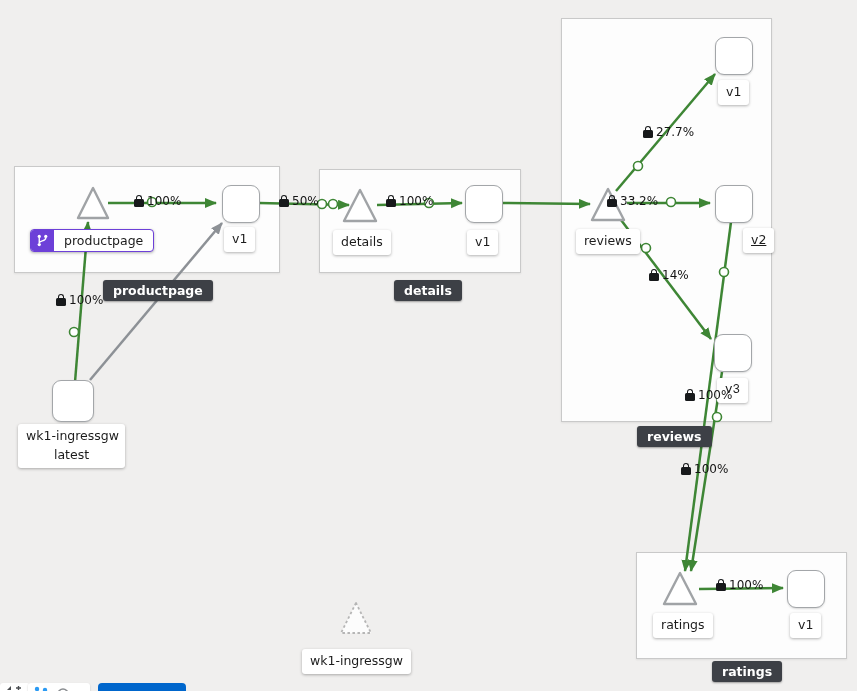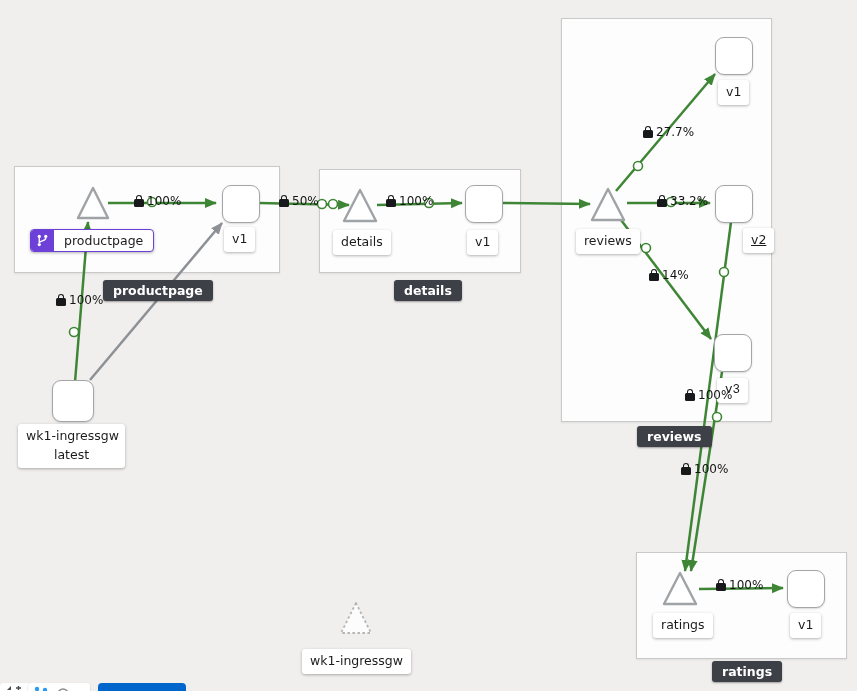--- a/index.html
+++ b/index.html
@@ -133,21 +133,21 @@
     <span>50%</span>
     </div>
   <div class="elabel" style="left:386px;top:194px;">
     <span class="lock"></span>
     <span>100%</span>
     </div>
   <div class="elabel" style="left:643px;top:125px;">
     <span class="lock"></span>
     <span>27.7%</span>
     </div>
-  <div class="elabel" style="left:657px;top:194px;">
+  <div class="elabel" style="left:607px;top:194px;">
     <span class="lock"></span>
     <span>33.2%</span>
     </div>
   <div class="elabel" style="left:649px;top:268px;">
     <span class="lock"></span>
     <span>14%</span>
     </div>
   <div class="elabel" style="left:685px;top:388px;">
     <span class="lock"></span>
     <span>100%</span>

